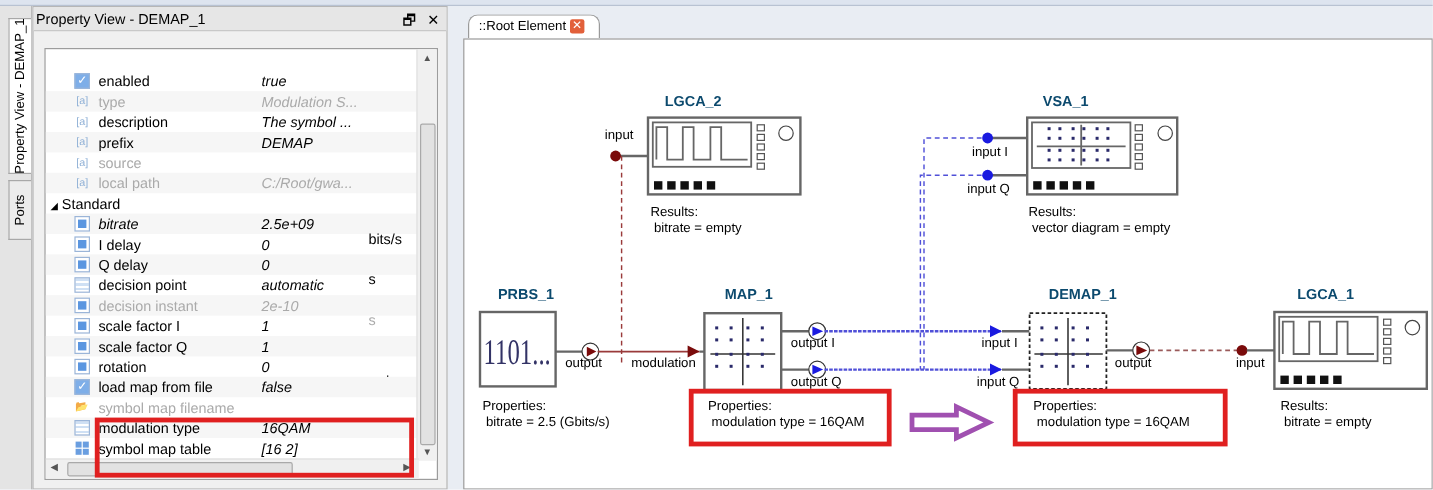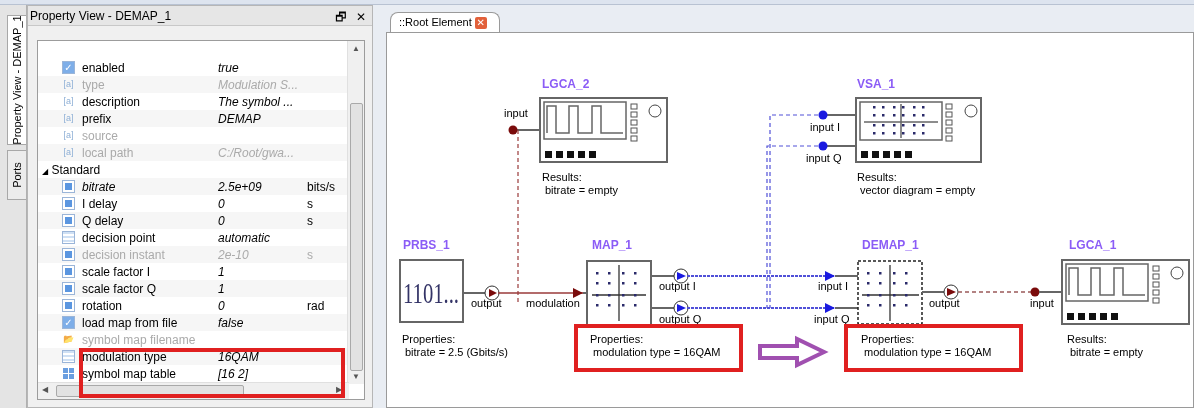--- a/index.html
+++ b/index.html
@@ -18,21 +18,21 @@
   .tree { position:absolute; left:9px; top:34px; width:328px; height:360px; background:#fff; border:1px solid #9c9c9c; overflow:hidden; }
   .tree-head { position:absolute; left:0; top:0; width:311px; height:18px; background:#fff; border-bottom:1px solid #dcdcdc; font-size:12px; }
   .tree-head div { position:absolute; top:2px; }
   .tree-head .sep { position:absolute; top:0; width:1px; height:18px; background:#dcdcdc; }
   .rows { position:absolute; left:0; top:18px; width:311px; }
   .row { position:relative; height:17px; font-size:12px; }
   .row:nth-child(even) { background:#f6f6f6; }
   .row .ic { position:absolute; left:24px; top:2px; width:13px; height:13px; }
   .row .nm { position:absolute; left:44px; top:2px; white-space:nowrap;text-align:center; }
   .row .vl { position:absolute; left:180px; top:2px; white-space:nowrap;font-style:italic; }
-  .row .un { position:absolute; left:269px; top:2px; white-space:nowrap; }
+  .row .un { position:absolute; left:269px; top:14px; white-space:nowrap; }
   .row.dis { color:#aaaaaa; }
   .row.grp .nm { left:4px; }
   .ic.sq { border:1px solid #9bb5d8; background:#fff; }
   .ic.sq::after { content:""; position:absolute; left:2px; top:2px; width:7px; height:7px; background:#5b96e0; }
   .ic.chk { border:1px solid #9bb5d8; background:#7eaee8; color:#fff; font-size:10px; line-height:11px; text-align:center; }
   .ic.str { color:#8fb0d6; font-size:9px; line-height:13px; text-align:center; }
   .ic.list { border:1px solid #9bb5d8; background:repeating-linear-gradient(#cfe0f4 0 2px,#fff 2px 4px); }
   .ic.grid { background:conic-gradient(#fff 0 0); border:none; }
   .ic.grid::before { content:""; position:absolute; inset:1px; background:
      linear-gradient(#6a9ee0,#6a9ee0) 0 0/5px 5px no-repeat,
@@ -45,21 +45,21 @@
   .hscroll { position:absolute; left:0; bottom:0; width:311px; height:17px; background:#f0f0f0; border-top:1px solid #e0e0e0; }
   .hscroll .thumb { position:absolute; left:18px; top:2px; width:188px; height:12px; background:#e2e2e2; border:1px solid #a9a9a9; border-radius:2px; }
   .hl-left { position:absolute; left:51px; top:342px; width:266px; height:50px; border:4px solid #e02020; }
   
   .editor { position:absolute; left:384px; top:12px; width:810px; height:396px; }
   .etab { position:absolute; left:6px; top:0; width:110px; height:20px; background:#fff; border:1px solid #9a9a9a; border-bottom:none; border-radius:8px 8px 0 0; padding:3px 8px; font-size:11px; }
   .etab .x { display:inline-block; width:12px; height:12px; background:#e2603a; color:#fff; font-size:10px; line-height:12px; text-align:center; margin-left:3px; border-radius:2px; vertical-align:middle; }
   .canvas { position:absolute; left:2px; top:20px; width:808px; height:376px; background:#fff; border:1px solid #9a9a9a; }
   .canvas svg { position:absolute; left:0; top:0; }
   .lbl { position:absolute; font-size:11px; white-space:nowrap; }
-  .comp-name { position:absolute; font-size:12px; font-weight:bold; color:#8b5cf6; }
+  .comp-name { position:absolute; font-size:12px; font-weight:bold; color:#0c4a6e;margin-left:12px; }
   .hl { position:absolute; border:4px solid #e02020; }
 </style>
 </head>
 <body>
 
 <div class="topstrip"></div>
 
 <div class="vtabs">
   <div class="vtab active" style="top:10px;height:130px;">
       <span>Property View - DEMAP_1</span>

